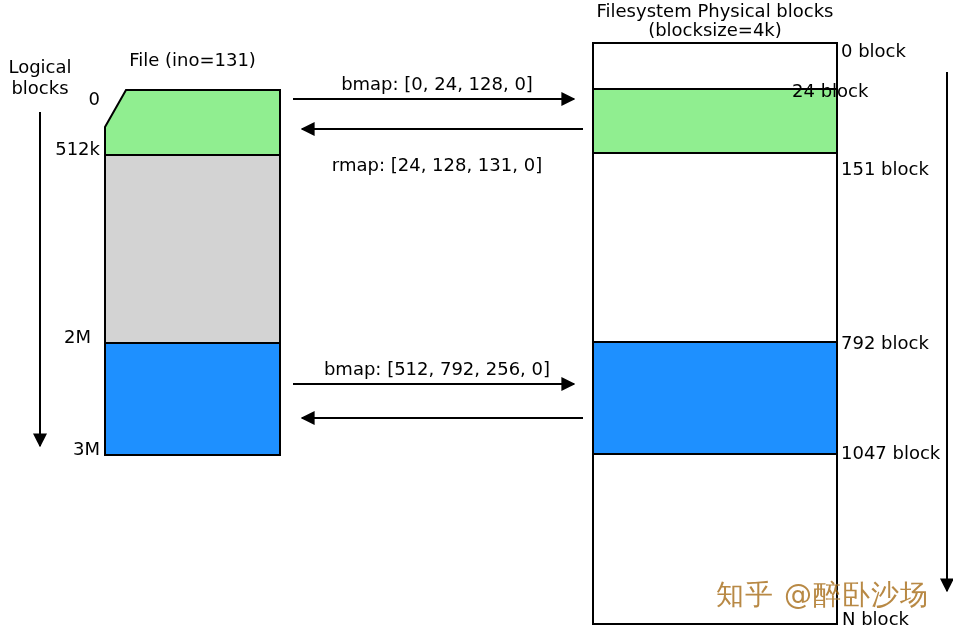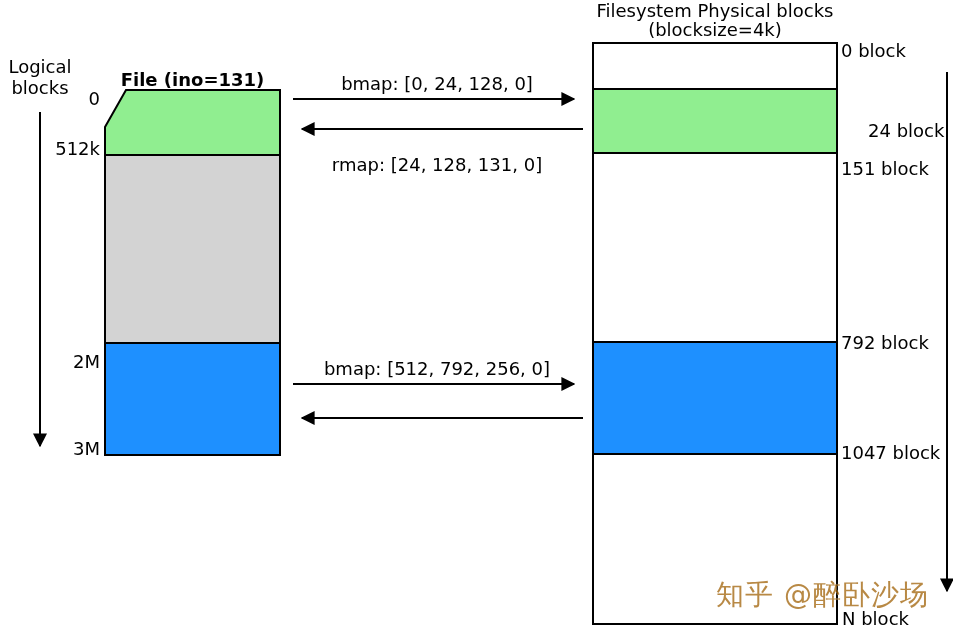--- a/index.html
+++ b/index.html
@@ -52,35 +52,35 @@
     <line x1="947" y1="72" x2="947" y2="591" stroke="#000" stroke-width="2" marker-end="url(#arrowhead)"></line>
 
     <line x1="293" y1="99" x2="574" y2="99" stroke="#000" stroke-width="2" marker-end="url(#arrowhead)"></line>
     <line x1="583" y1="129" x2="302" y2="129" stroke="#000" stroke-width="2" marker-end="url(#arrowhead)"></line>
     <line x1="293" y1="384" x2="574" y2="384" stroke="#000" stroke-width="2" marker-end="url(#arrowhead)"></line>
     <line x1="583" y1="418" x2="302" y2="418" stroke="#000" stroke-width="2" marker-end="url(#arrowhead)"></line>
   </svg>
 
   <div class="lbl center two-line" style="left:0;top:56px;width:80px;">Logical blocks</div>
 
-  <div class="lbl center" style="left:105px;top:71px;width:175px;font-weight:bold;">File (ino=131)</div>
+  <div class="lbl center" style="left:105px;top:51px;width:175px;">File (ino=131)</div>
 
   <div class="lbl right" style="left:55px;top:90px;width:45px;">0</div>
   <div class="lbl right" style="left:55px;top:140px;width:45px;">512k</div>
-  <div class="lbl right" style="left:55px;top:353px;width:45px;">2M</div>
+  <div class="lbl right" style="left:55px;top:328px;width:45px;text-align:center;">2M</div>
   <div class="lbl right" style="left:55px;top:440px;width:45px;">3M</div>
 
 
   <div class="lbl center" style="left:292px;top:75px;width:290px;">bmap: [0, 24, 128, 0]</div>
   <div class="lbl center" style="left:292px;top:156px;width:290px;">rmap: [24, 128, 131, 0]</div>
   <div class="lbl center" style="left:292px;top:360px;width:290px;">bmap: [512, 792, 256, 0]</div>
 
   <div class="lbl center" style="left:593px;top:2px;width:244px;">Filesystem Physical blocks</div>
   <div class="lbl center" style="left:593px;top:21px;width:244px;">(blocksize=4k)</div>
 
   <div class="lbl" style="left:841px;top:42px;">0 block</div>
-  <div class="lbl" style="left:868px;top:82px;margin-top:40px;">24 block</div>
+  <div class="lbl" style="left:792px;top:82px;">24 block</div>
   <div class="lbl" style="left:841px;top:160px;">151 block</div>
   <div class="lbl" style="left:841px;top:334px;">792 block</div>
   <div class="lbl" style="left:841px;top:444px;">1047 block</div>
   <div class="lbl" style="left:842px;top:610px;">N block</div>
 
 </div>
 
 </body></html>

